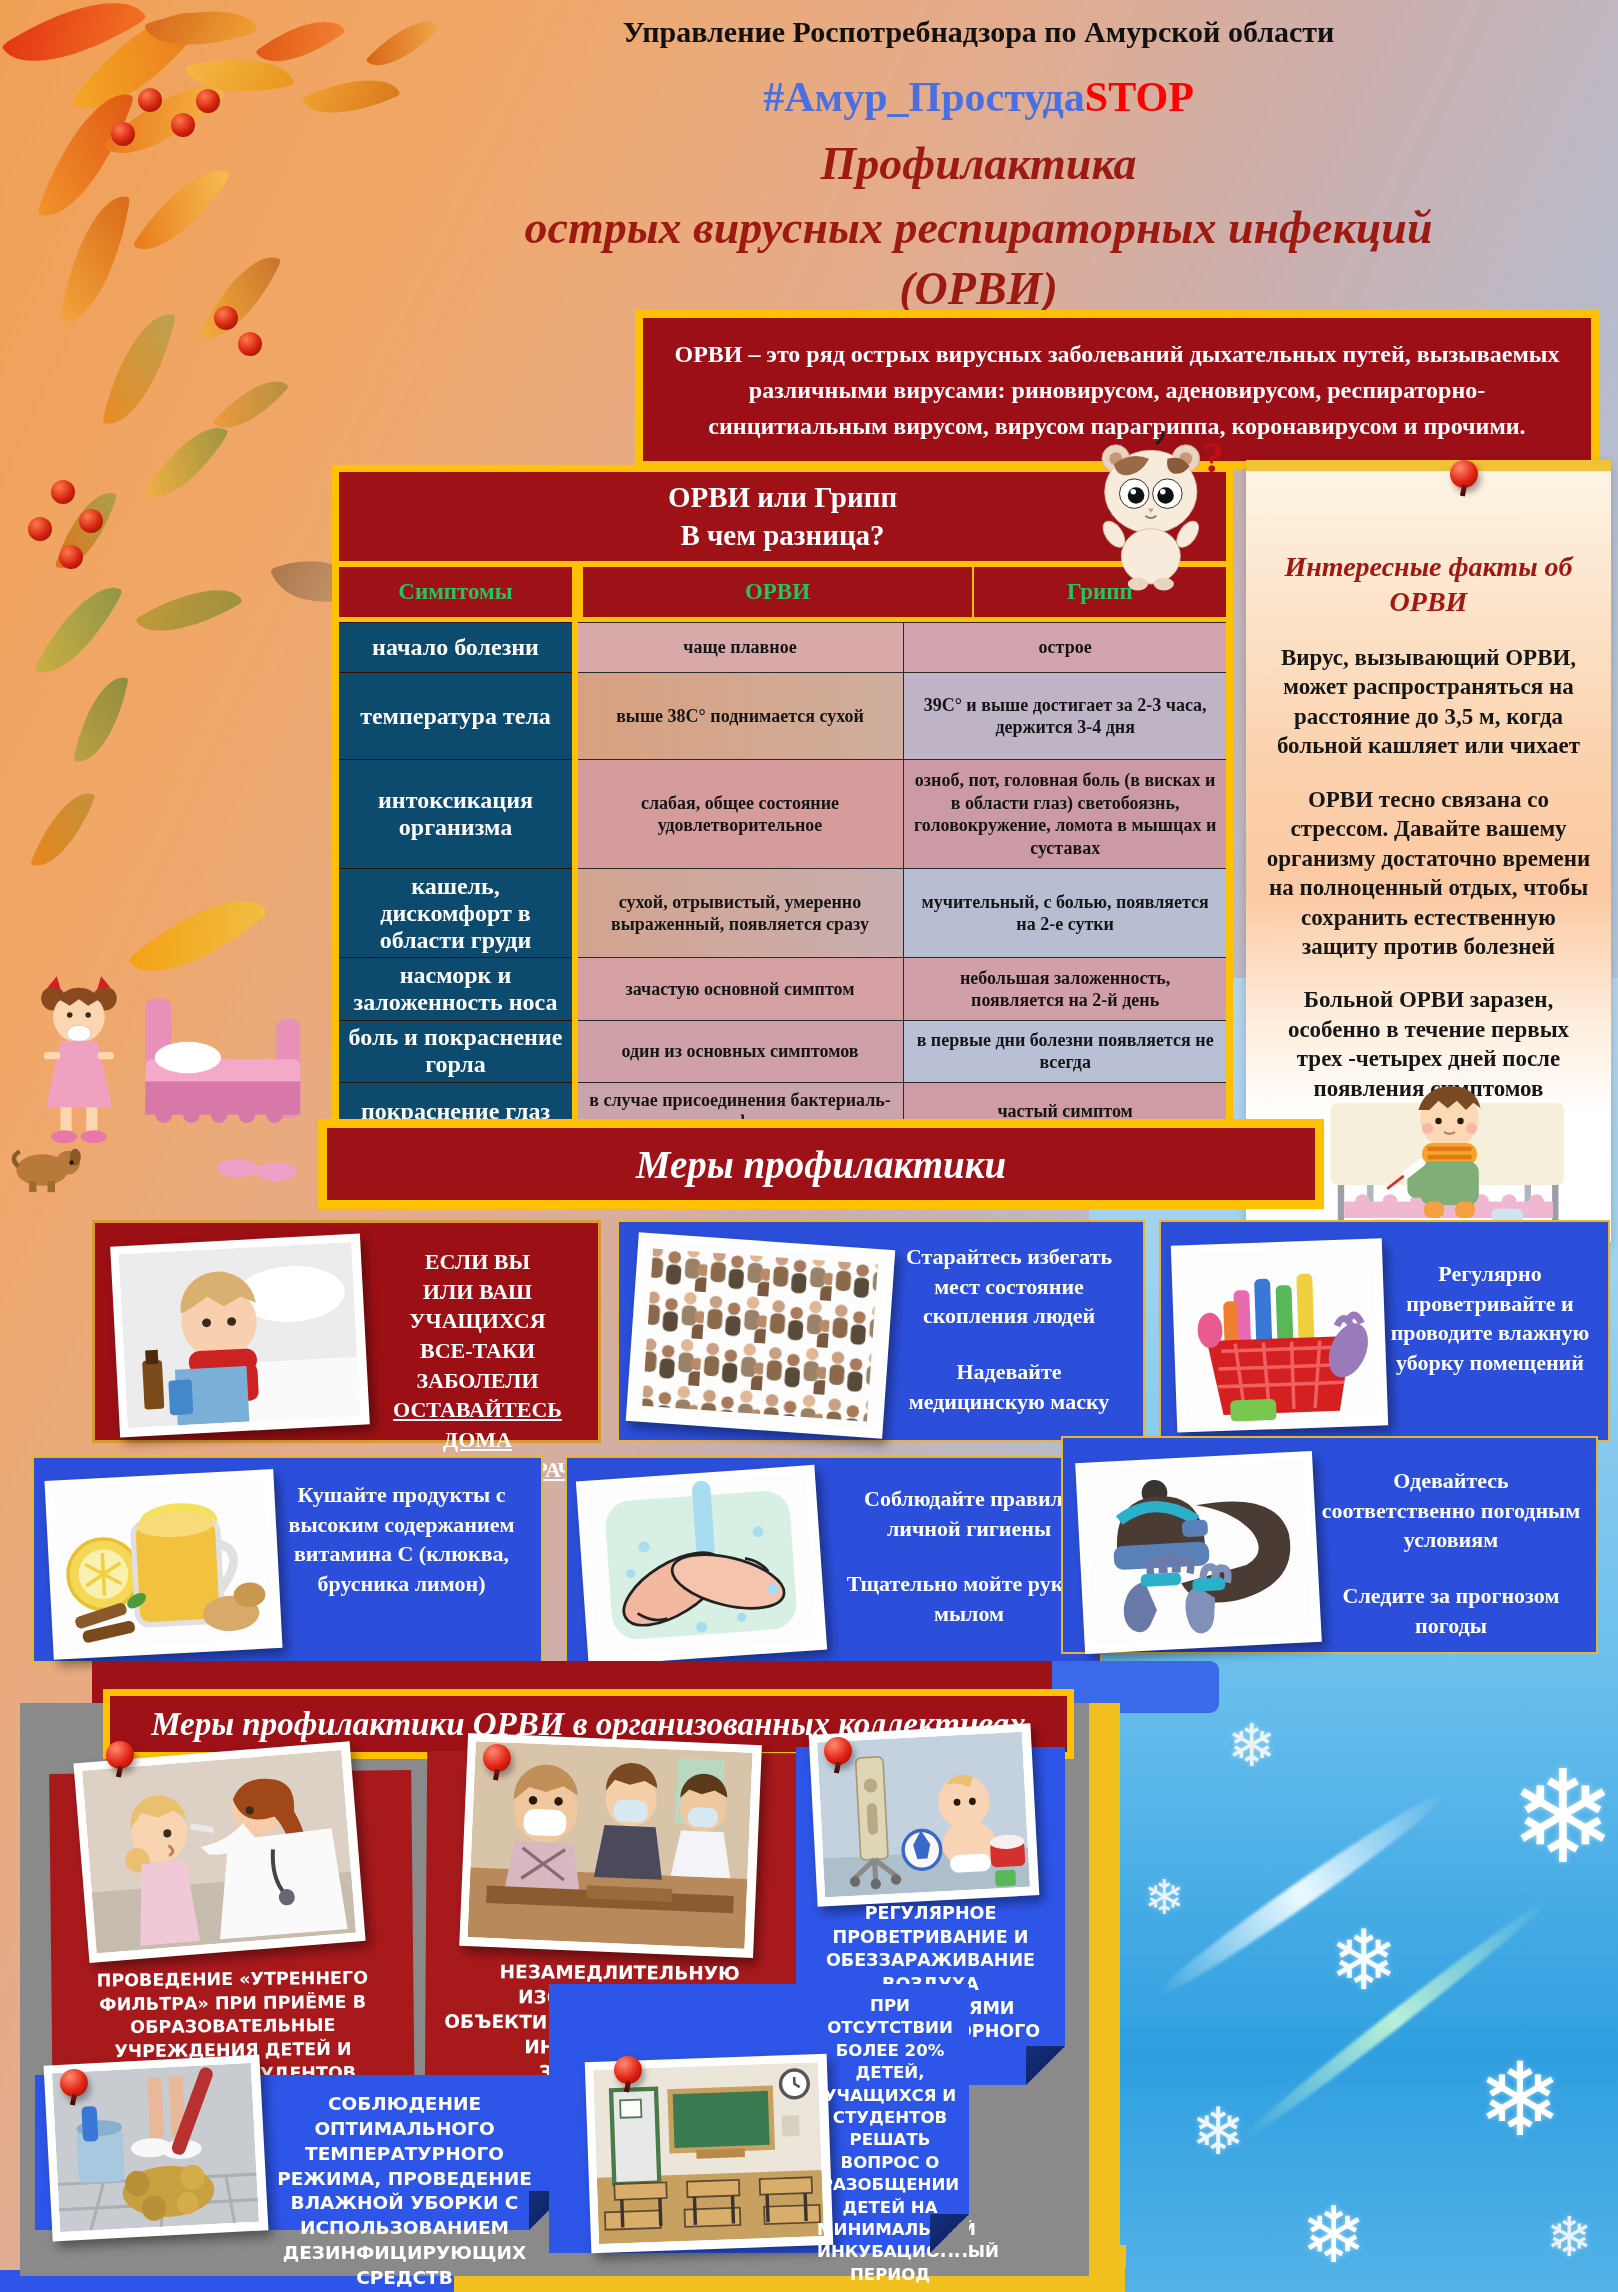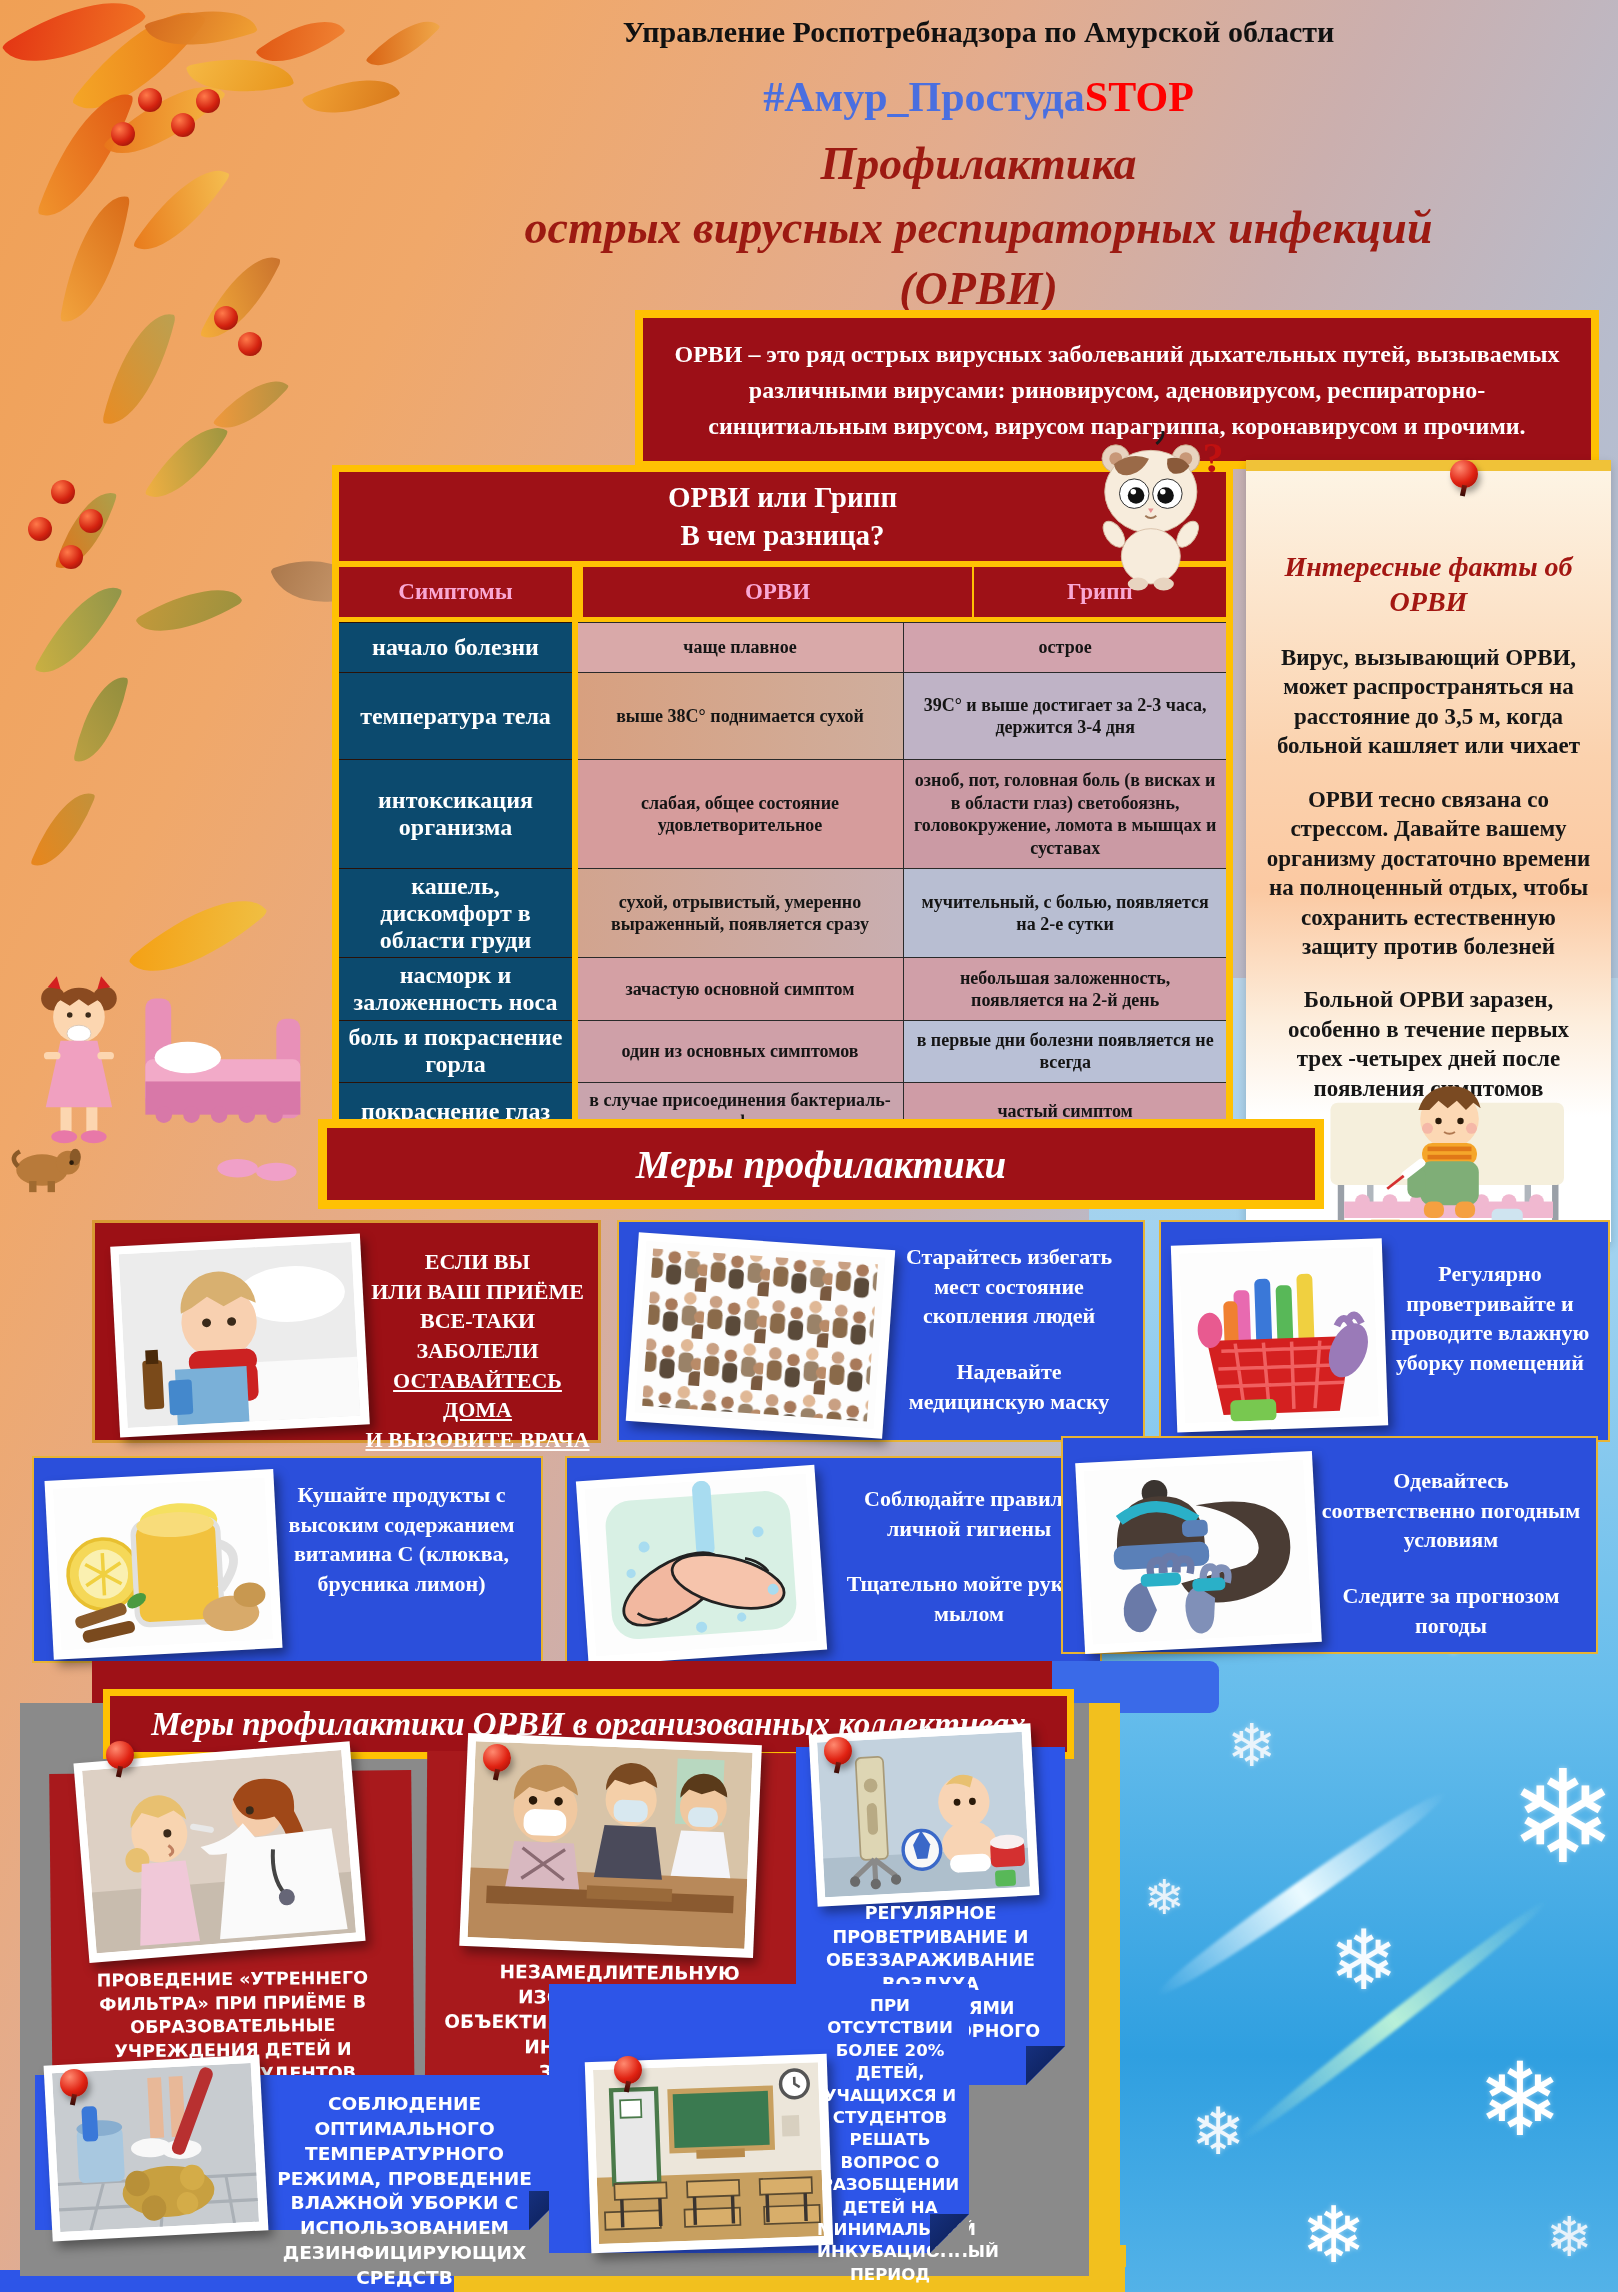--- a/index.html
+++ b/index.html
@@ -31,21 +31,21 @@
   
   .defbox{position:absolute;left:635px;top:310px;width:964px;height:159px;background:#9c0f17;
     border:8.3px solid #ffc103;box-sizing:border-box;display:flex;align-items:center;justify-content:center;z-index:5}
   .defbox div{color:#fff;font-weight:bold;font-size:24px;line-height:1.5;text-align:center;padding:0 31px}
   
   .cmp{position:absolute;left:332px;top:465px;width:901px;border:7.4px solid #ffc103;box-sizing:border-box;
     background:#ffc103;z-index:6}
   .cmp-title{background:#9e1117;color:#fff;font-weight:bold;font-size:29px;text-align:center;
     height:89px;display:flex;flex-direction:column;justify-content:center;line-height:1.3;position:relative}
   .cmp-head{display:flex;margin-top:5.5px;margin-bottom:5.5px}
-  .cmp-head .hc{background:#9e1117;color:#f9a8d4;font-weight:bold;font-size:23px;display:flex;
+  .cmp-head .hc{background:#9e1117;color:#22c55e;font-weight:bold;font-size:23px;display:flex;
     align-items:center;justify-content:center;height:50px}
   .h1{width:233px}.h2{width:389px;margin-left:11px}.h3{width:325px;margin-left:1.8px;flex:1}
   .row{display:flex}
   .row .sym{width:233px;background:#0c4a6e;color:#fff;font-weight:bold;font-size:24px;display:flex;
     align-items:center;justify-content:center;text-align:center;padding:3.7px 7.4px;box-sizing:border-box;border-top:1.8px solid #2a1208}
   .row .ysep{width:5.5px;background:#ffc103}
   .row .cell{width:325px;display:flex;align-items:center;justify-content:center;text-align:center;
     font-weight:bold;font-size:18px;line-height:1.25;color:#151515;padding:5.5px 9.2px;box-sizing:border-box;border-top:1.8px solid #2a2a2a}
   .row .bsep{width:1.8px;background:#2a2a2a}
   .row:first-of-type .sym,.row:first-of-type .cell{border-top:none}
@@ -343,21 +343,21 @@
         <rect x="36" y="58" width="38" height="13" rx="6" fill="#cc2222"></rect>
         <rect x="62" y="66" width="12" height="22" rx="5" fill="#cc2222"></rect>
         <rect x="28" y="68" width="40" height="32" fill="#7ab0d8"></rect>
         <rect x="10" y="62" width="11" height="28" rx="2" fill="#7a4a1a"></rect>
           <rect x="12" y="56" width="7" height="8" fill="#4a2a0a"></rect>
         <rect x="24" y="74" width="13" height="20" rx="2" fill="#4488cc"></rect>
       </svg>
     </div>
     <div class="ptext" style="left:268px;top:24px;width:229px">
       <div>ЕСЛИ ВЫ</div>
-      <div>ИЛИ ВАШ ПРИЁМЕ</div>
+      <div>ИЛИ ВАШ УЧАЩИХСЯ</div>
       <div>ВСЕ-ТАКИ</div>
       <div>ЗАБОЛЕЛИ</div>
       <div class="u">ОСТАВАЙТЕСЬ ДОМА</div>
       <div class="u">И ВЫЗОВИТЕ ВРАЧА</div>
     </div>
   </div>
 
   <div class="pbox bluebox" style="left:617px;top:1220px;width:528px;height:222px">
     <div class="photo" style="left:13px;top:18.5px;width:240px;height:172px;transform:rotate(4deg)">
       <svg viewBox="0 0 130 95" width="240" height="172" preserveAspectRatio="none">

